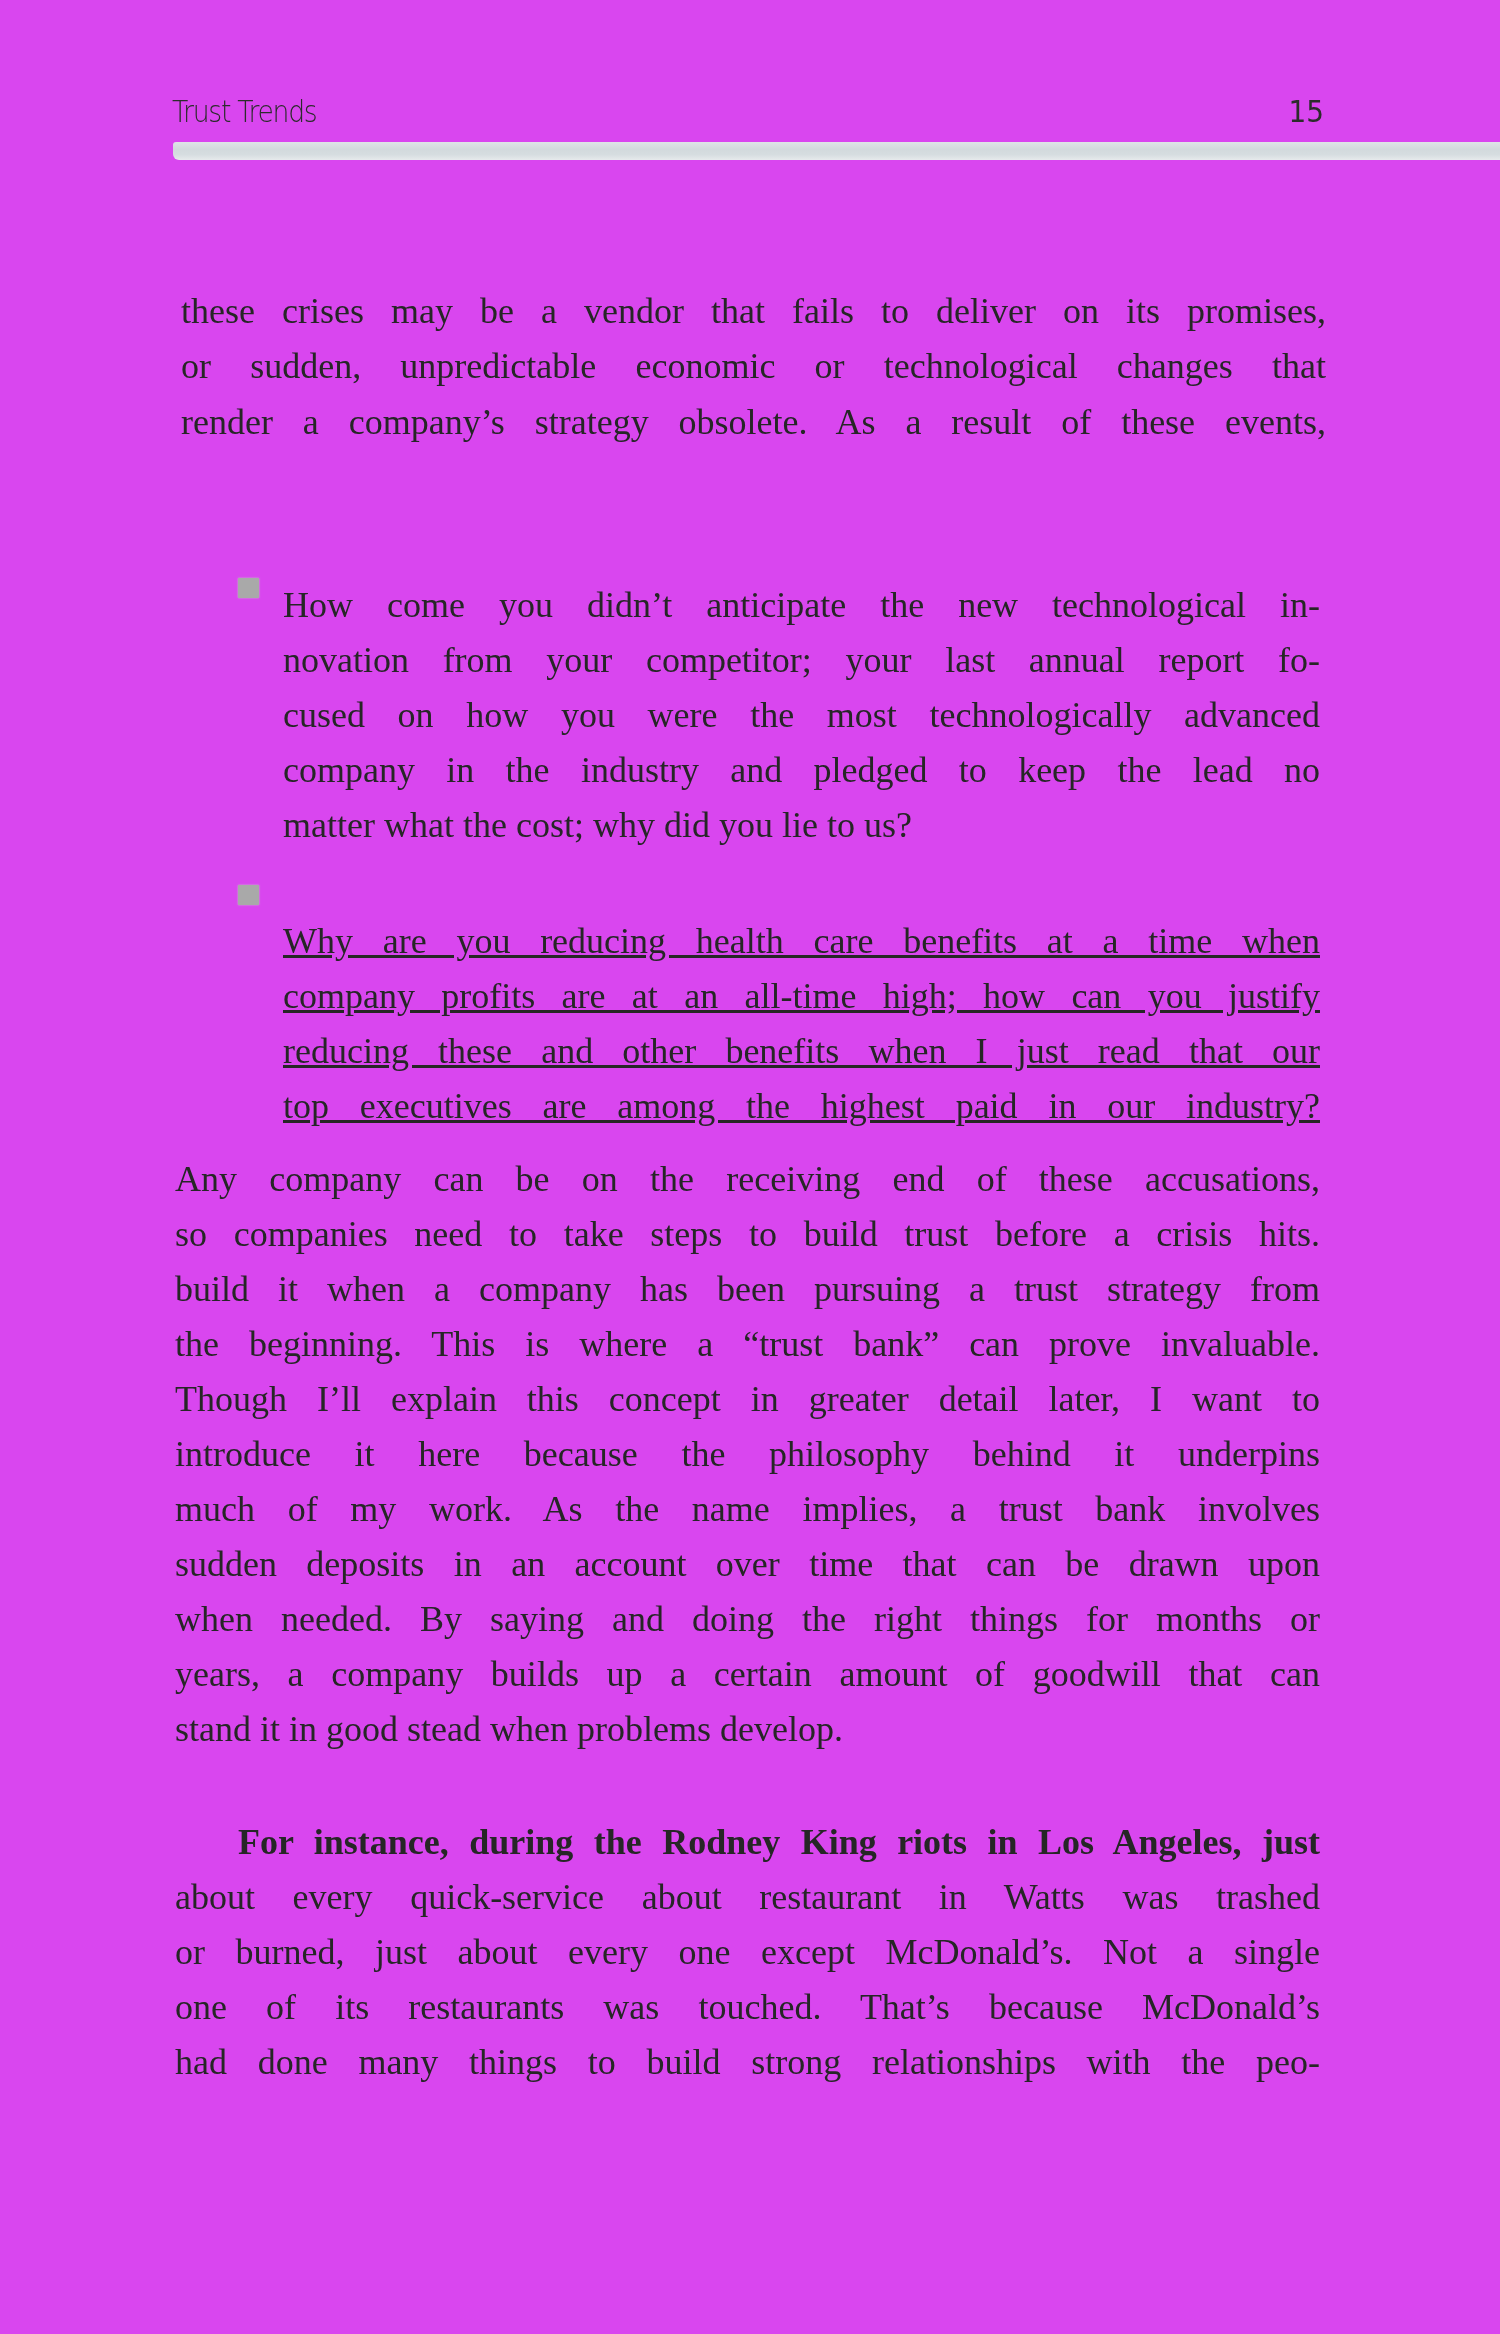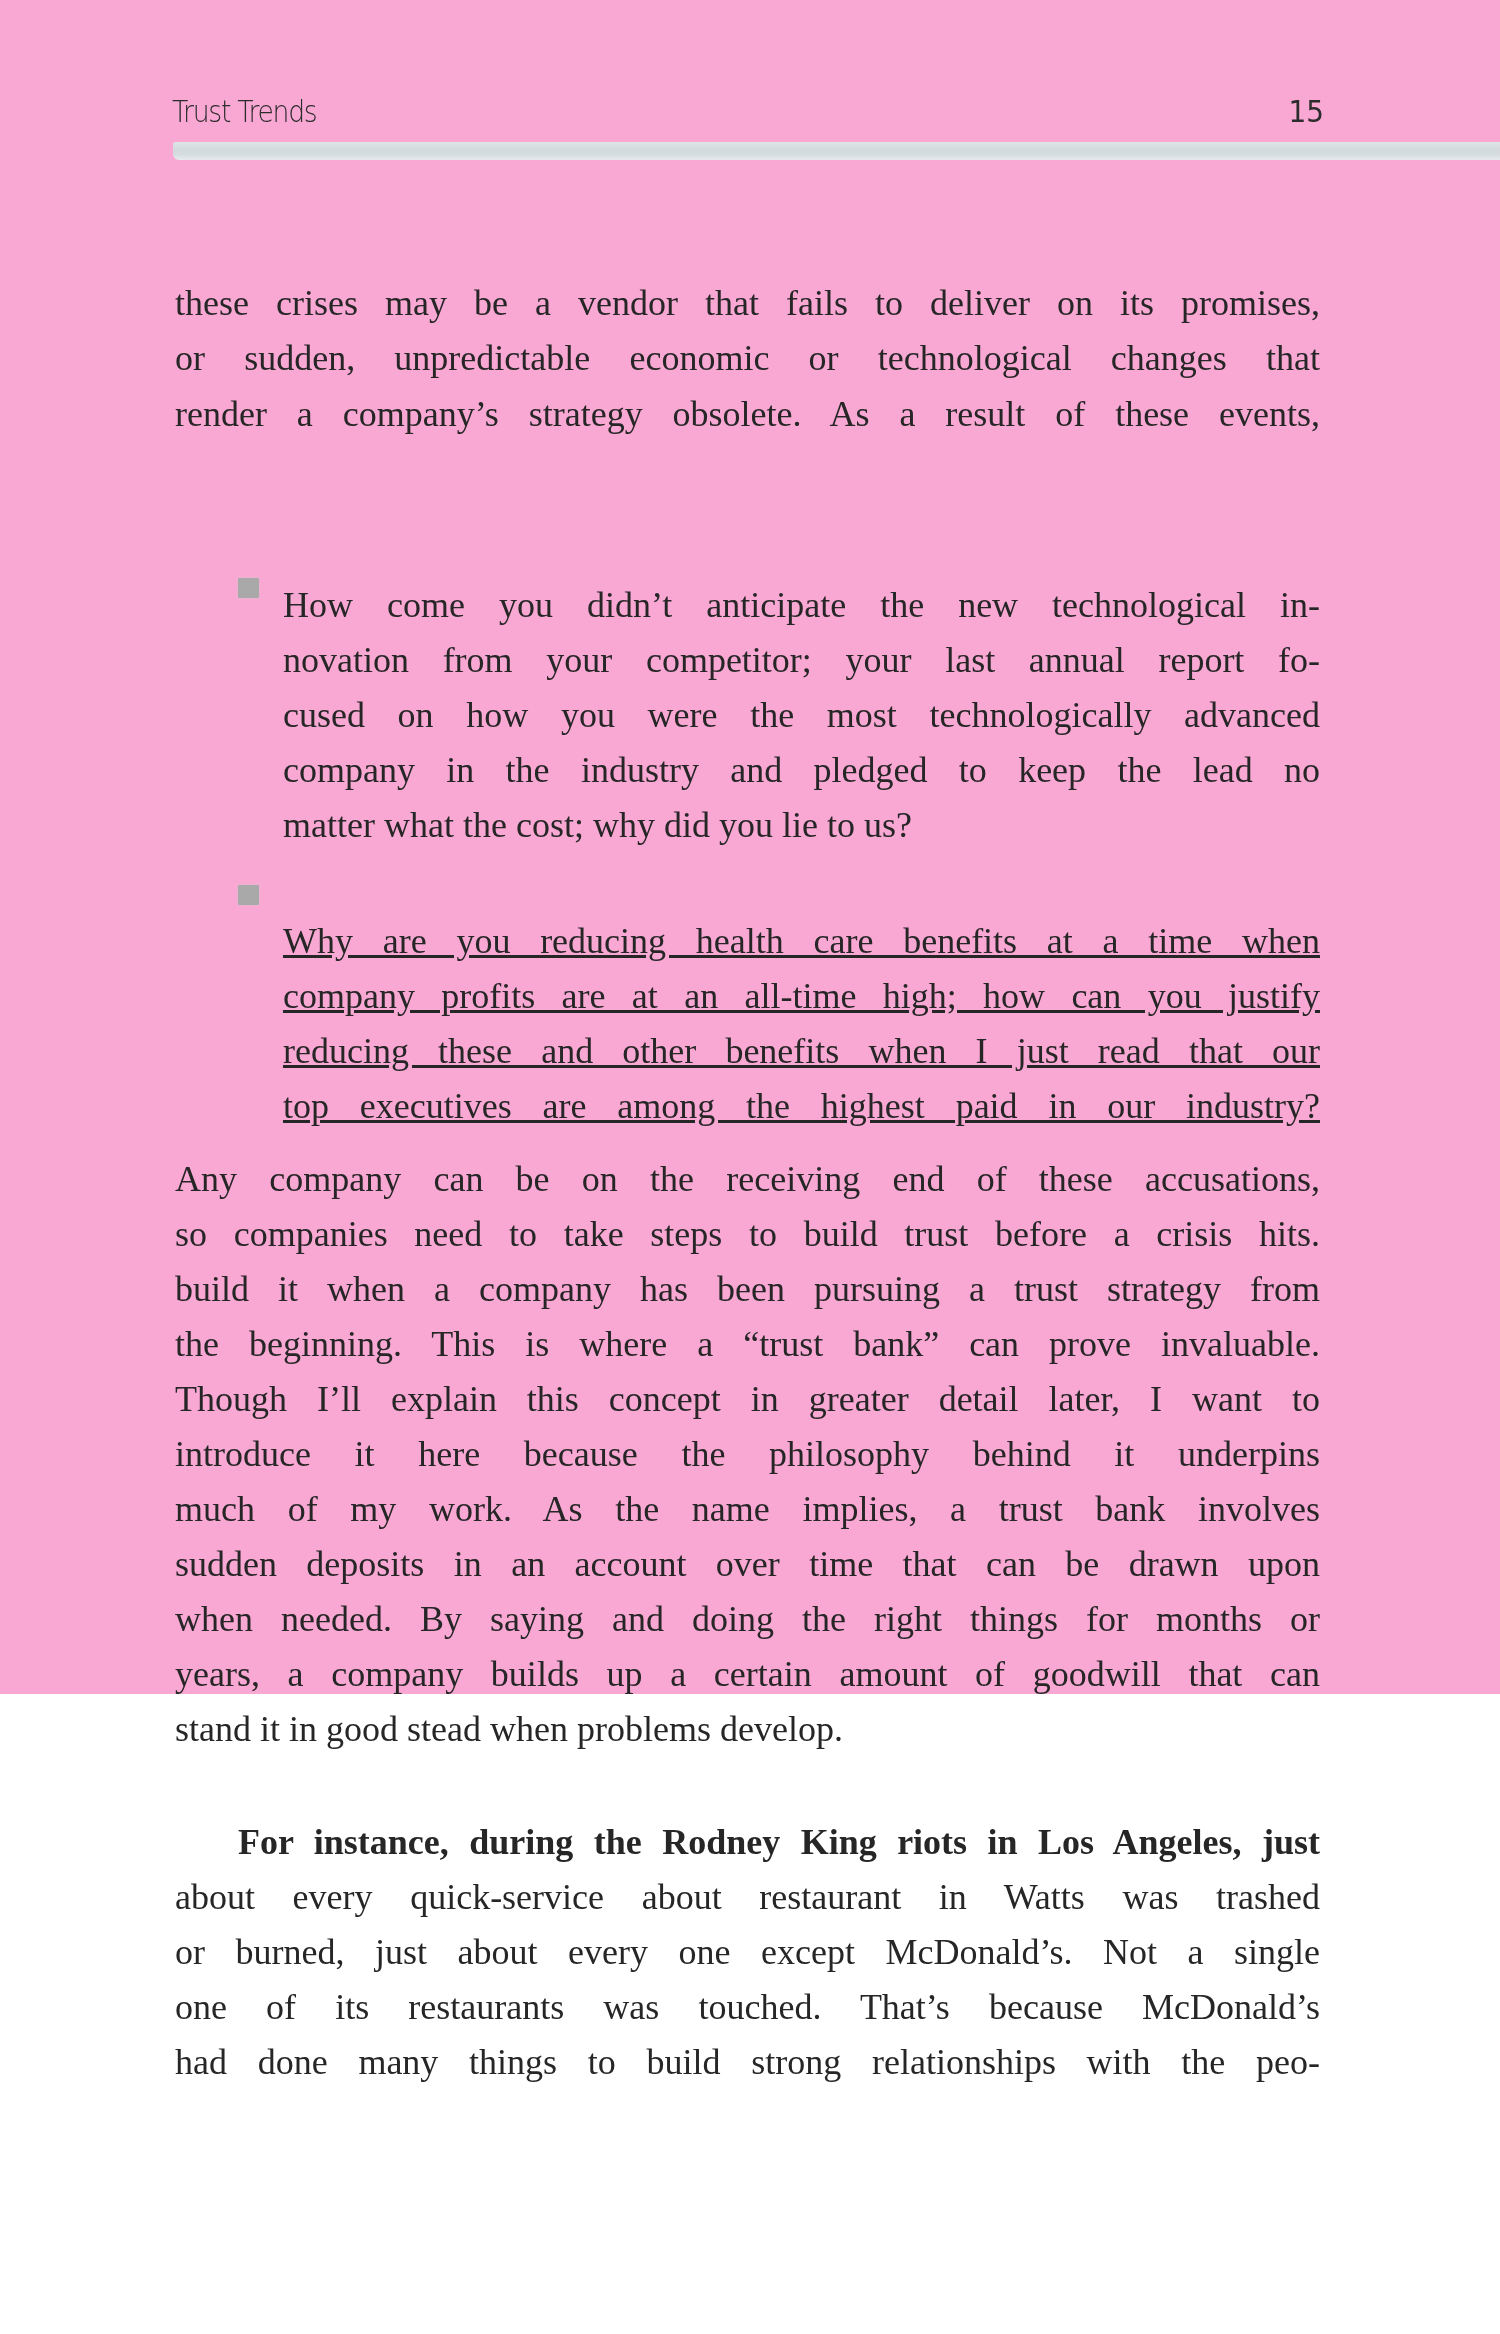--- a/index.html
+++ b/index.html
@@ -1,17 +1,17 @@
 <!DOCTYPE html>
 <html><head>
 <meta charset="utf-8">
 <style>
   html, body { margin: 0; padding: 0; background: #ffffff; }
   body { width: 1500px; height: 2334px; position: relative; overflow: hidden; }
-  .page { position: absolute; left: 0; top: 0; width: 1500px; height: 1694px; background: #f9a8d4; }
+  .page { position: absolute; left: 0; top: 0; width: 1500px; height: 2334px; background: #d946ef; }
   .running-head {
     position: absolute; top: 91px; left: 172px;
     font-family: "DejaVu Sans", sans-serif; font-weight: 300;
     font-size: 31px; color: #2c2c2c; letter-spacing: -1.5px;
     transform: scaleX(0.86); transform-origin: left top; line-height: 40px;
   }
   .page-num {
     position: absolute; top: 91px; left: 1280px; width: 44px; text-align: right;
     font-family: "DejaVu Sans", sans-serif; font-size: 31px; color: #2c2c2c;
     line-height: 40px; transform: scaleX(0.9); transform-origin: right top;
@@ -41,21 +41,21 @@
 </style>
 </head>
 <body>
 
 <div class="page">
 
   <div class="running-head">Trust Trends</div>
   <div class="page-num">15</div>
   <div class="head-rule"></div>
 
-  <div class="block para-main" style="top:276px;">
+  <div class="block para-main" style="top:284px;margin-left:6px;">
     <span class="line" style="height:55px">these crises may be a vendor that fails to deliver on its promises,</span>
     <span class="line" style="height:56px">or sudden, unpredictable economic or technological changes that</span>
     <span class="line" style="height:52px">render a company’s strategy obsolete. As a result of these events,</span>
   </div>
 
   <div class="bullet-mark" style="left:238px; top:578px;"></div>
   <div class="block bullet-text" style="top:578px;">
     <span class="line">How come you didn’t anticipate the new technological in-</span>
     <span class="line">novation from your competitor; your last annual report fo-</span>
     <span class="line">cused on how you were the most technologically advanced</span>

